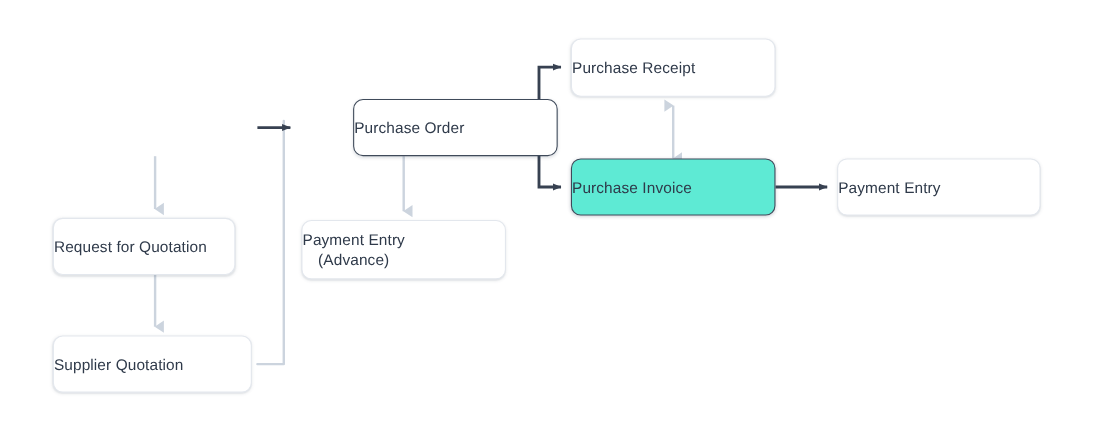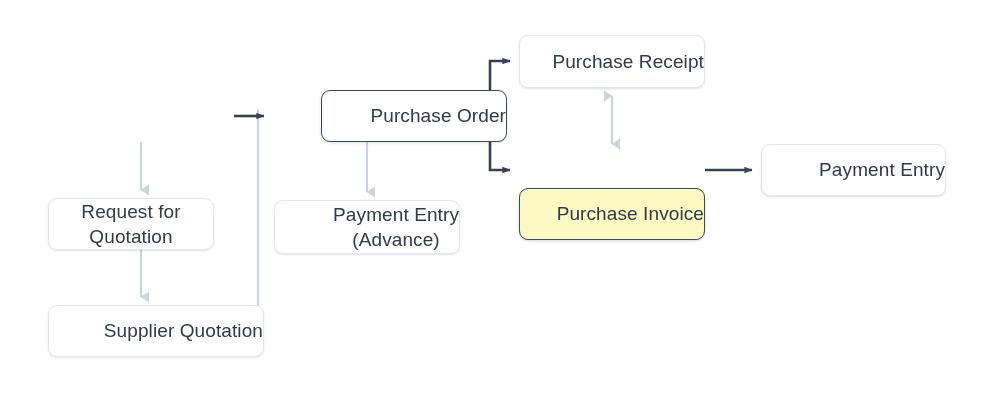--- a/index.html
+++ b/index.html
@@ -24,42 +24,41 @@
     left: 0;
     top: 0;
     width: 1000px;
     height: 400px;
   }
   .node {
     position: absolute;
     box-sizing: border-box;
     display: flex;
     align-items: center;
-    justify-content: flex-end;
+    justify-content: flex-start;
     text-align: center;
     border-radius: 9px;
-    font-size: 19px;
+    font-size: 14px;
     line-height: 1.32;
     color: #2f3a4a;
     letter-spacing: 0.1px;
     background: #ffffff;
     border: 1px solid #e3e7ed;
     box-shadow: 0 1px 3px rgba(40, 55, 80, 0.10), 0 1px 1px rgba(40,55,80,0.05);
     z-index: 3;
   }
   .node.emphasis {
     border: 1.6px solid #3f4a5a;
     box-shadow: 0 1px 3px rgba(40, 55, 80, 0.16);
     margin-left: 47px;
   }
   .node.selected {
-    background: #fef9c3;
+    background: #5eead4;
     border: 1.6px solid #3f4a5a;
     box-shadow: 0 1px 3px rgba(40, 55, 80, 0.20);
-    margin-top: 44px;
   }
   .node-label {
     display: block;
     white-space: pre-line;
     pointer-events: none;
   }
 </style>
 </head>
 <body>
 
@@ -94,21 +93,21 @@
     <path d="M460,116 L490,116 L490,170 L510,170" fill="none" stroke="#374151" stroke-width="2.6" stroke-linejoin="miter" marker-end="url(#arrow-dark)"></path>
 
     <path d="M705,170 L752,170" fill="none" stroke="#374151" stroke-width="2.6" marker-end="url(#arrow-dark)"></path>
   </svg>
 
 
   <div class="node" style="left:48px; top:198px; width:166px; height:52px;">
     <span class="node-label">Request for Quotation</span>
   </div>
 
-  <div class="node" style="left:48px; top:305px; width:216px; height:52px;">
+  <div class="node" style="left:48px; top:305px; width:181px; height:52px;">
     <span class="node-label">Supplier Quotation</span>
   </div>
 
   <div class="node emphasis" style="left:274px; top:90px; width:186px; height:52px;">
     <span class="node-label">Purchase Order</span>
   </div>
 
   <div class="node" style="left:274px; top:200px; width:186px; height:54px;">
     <span class="node-label">Payment Entry
 (Advance)</span>

